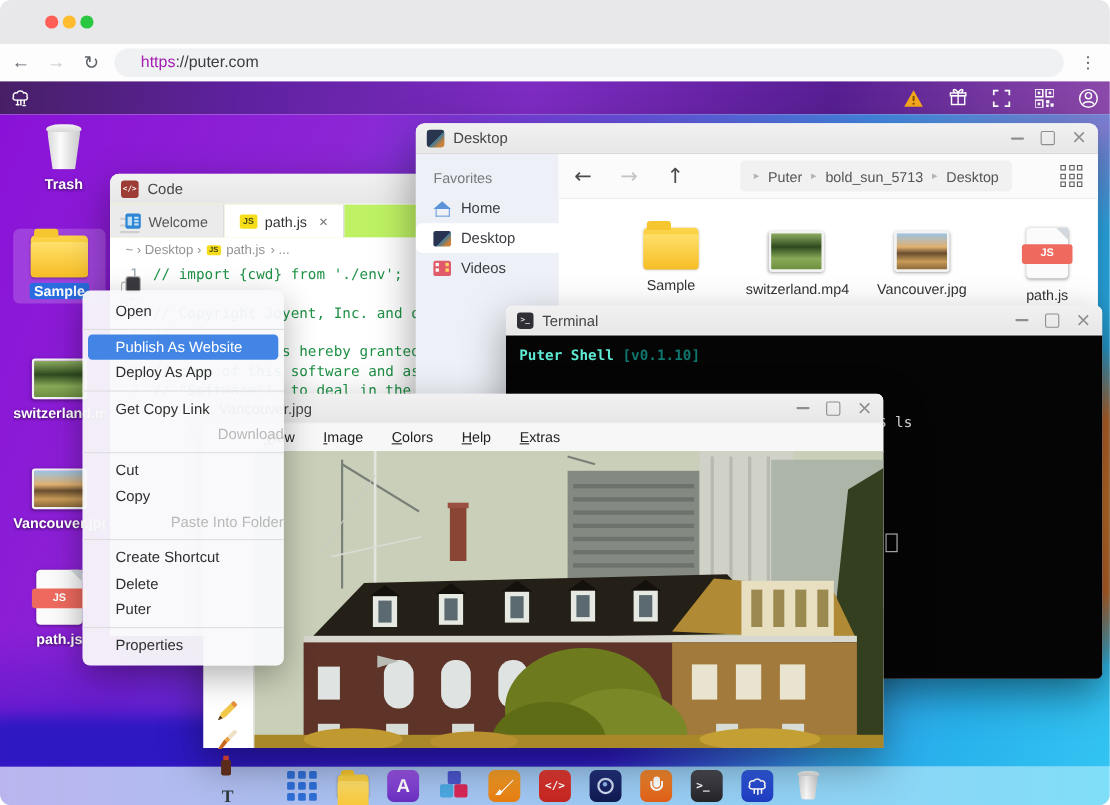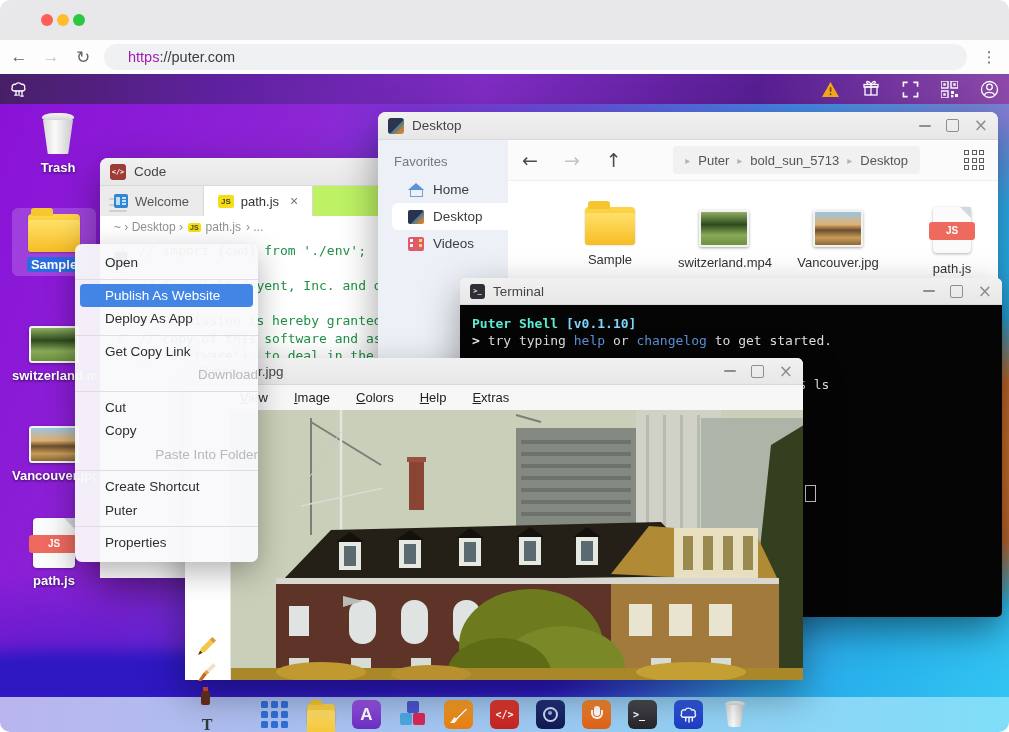--- a/index.html
+++ b/index.html
@@ -87,21 +87,21 @@
   .codearea{flex:1;font:13px/17.5px "DejaVu Sans Mono",monospace;padding-top:4px;}
   .cl{display:flex;}
   .cl .num{width:26px;text-align:right;color:#9aa4ac;flex:0 0 auto;margin-right:13px;}
   .cl .txt{color:#1f9146;white-space:pre;}
   
   .fmwin{left:378px;top:112px;width:620px;height:480px;z-index:20;}
   .fm-ico{background:linear-gradient(135deg,#2a3550 55%,#3d7a96 55%,#c9803a 80%);}
   .fmbody{position:absolute;left:0;top:28px;right:0;bottom:0;display:flex;border-radius:0 0 8px 8px;overflow:hidden;}
   .fmside{width:152px;background:#edf1f7;padding-top:8px;box-sizing:border-box;}
   .fmhead{font-size:13px;color:#76797e;margin:6px 0 7px 16px;}
-  .fsitem{height:27px;display:flex;align-items:center;gap:9px;padding-left:16px;font-size:13.5px;color:#3a3d42;margin-left:14px;}
+  .fsitem{height:27px;display:flex;align-items:center;gap:9px;padding-left:16px;font-size:13.5px;color:#3a3d42;}
   .fsitem.active{background:#fff;border-radius:6px 0 0 6px;}
   .si{width:16px;height:14px;border-radius:2px;flex:0 0 auto;position:relative;}
   .si.home{background:none;} 
   .si.home:before{content:"";position:absolute;left:2px;top:6px;width:11px;height:7px;background:#eef1f6;border:1.5px solid #6f9fdc;border-top:none;}
   .si.home:after{content:"";position:absolute;left:0;top:0;width:0;height:0;border-left:8px solid transparent;border-right:8px solid transparent;border-bottom:7px solid #5a93d8;}
   .si.doc{background:#fdfdfd;border:1px solid #c9d2de;width:12px;height:14px;margin-left:2px;}
   .si.doc:before{content:"";position:absolute;left:2px;top:3px;width:8px;height:1.5px;background:#e88a6a;box-shadow:0 3px 0 #8ab4e8,0 6px 0 #8ab4e8;}
   .si.pic{background:linear-gradient(180deg,#7ec0f0 55%,#7fae4a 55%);}
   .si.pic:before{content:"";position:absolute;right:3px;top:2px;width:4px;height:4px;border-radius:50%;background:#ffd95e;}
   .si.desk{background:linear-gradient(135deg,#273350 55%,#3d7a96 55%,#c9803a 82%);}
@@ -118,21 +118,21 @@
   .gridico i{width:5px;height:5px;border:1.3px solid #5c5c5c;box-sizing:border-box;}
   .fmfiles{display:flex;gap:22px;padding:26px 0 0 56px;}
   .fitem{width:92px;text-align:center;}
   .fitem .flbl{margin-top:8px;font-size:13px;color:#333;white-space:nowrap;}
   
   .termwin{left:460px;top:278px;width:542px;height:339px;z-index:30;border-radius:6px;}
   .term-ico{background:#2f2f35;color:#e8e8e8;font:bold 7px "DejaVu Sans Mono",monospace;text-align:center;line-height:15px;width:15px;height:15px;border-radius:3px;}
   .termbody{position:absolute;left:0;top:27px;right:0;bottom:0;background:#050505;border-radius:0 0 5px 5px;
             font:13px/17px "DejaVu Sans Mono",monospace;padding:10px 12px;box-sizing:border-box;color:#dedede;}
   .termwin .tbar{height:27px;border-radius:6px 6px 0 0;}
-  .tl1{font-weight:bold;} .shellname{color:#5eead4;} .ver{color:#7dd3fc;}
+  .tl1{font-weight:bold;} .shellname{color:#5eead4;} .ver{color:#0f766e;}
   .cmd{color:#5b8fd6;} .promptch{color:#e8e8e8;font-weight:bold;}
   .histline{position:absolute;left:338px;top:71px;}
   .cursline{position:absolute;left:330px;top:180px;display:flex;align-items:center;gap:7px;}
   .curbox{display:inline-block;width:9px;height:15px;border:1px solid #cfcfcf;}
   
   .viewwin{left:185px;top:358px;width:618px;height:322px;z-index:40;border-radius:6px 6px 0 0;}
   .viewwin .tbar{height:27px;border-radius:6px 6px 0 0;position:relative;}
   .viewwin .wt{position:absolute;left:14px;}
   .menubar{height:25px;background:#f7f7f7;border-bottom:1px solid #e2e2e2;display:flex;align-items:center;gap:26px;
            padding-left:55px;font-size:13px;color:#222;}
@@ -141,21 +141,21 @@
   .viewbody{position:absolute;left:0;top:52px;right:0;bottom:0;display:flex;}
   .toolstrip{width:45px;background:#fff;border-right:1px solid #e4e4e4;position:relative;}
   .tool{position:absolute;left:13px;width:18px;height:18px;}
   .pencil{top:227px;background:linear-gradient(45deg,#5a3a1a 0 18%,#f2c84b 18% 75%,#e89040 75%);clip-path:polygon(0 100%,18% 60%,80% 0,100% 20%,40% 82%);}
   .brush{top:253px;background:linear-gradient(45deg,#c86820 0 40%,#e8a040 40% 55%,#f0e0c8 55%);clip-path:polygon(0 100%,30% 55%,85% 0,100% 15%,45% 70%,20% 100%);}
   .spray{top:281px;width:9px;left:16px;height:14px;background:#5a2a1a;border-radius:2px;position:absolute;}
   .spray:before{content:"";position:absolute;left:2px;top:-4px;width:5px;height:4px;background:#c0392b;}
   .ttool{top:306px;font:bold 16px "Liberation Serif",serif;color:#2d3a3a;text-align:center;line-height:18px;}
   .photo{flex:1;overflow:hidden;}
   
-  .ctxmenu{position:absolute;left:75px;top:244px;width:183px;z-index:50;background:rgba(249,249,251,.95);
+  .ctxmenu{position:absolute;left:75px;top:264px;width:183px;z-index:50;background:rgba(249,249,251,.95);
            border-radius:7px;box-shadow:0 10px 30px rgba(0,0,0,.3);padding:7px 0;font-size:13.5px;color:#2e2e2e;}
   .mitem{height:23.5px;line-height:23.5px;padding-left:30px;}
   .mitem.hl{background:#4285e4;color:#fff;border-radius:4px;margin:0 5px;padding-left:25px;}
   .mitem.dis{color:#b9b9b9;text-align:right;}
   .mdiv{height:1px;background:#dedee0;margin:4px 0;}
   
   .dk{width:29px;height:29px;border-radius:6px;position:relative;flex:0 0 auto;}
   .dk.launcher{background:none;display:grid;grid-template-columns:repeat(3,7px);grid-gap:3px;align-content:center;justify-content:center;}
   .dk.launcher i{width:7px;height:7px;background:#2f6fd8;border-radius:1.5px;}
   .dk.dfolder{background:none;}
@@ -436,21 +436,20 @@
       <div class="term-ico"><span>&gt;_</span></div>
       <span class="wt">Terminal</span>
       <div class="wctrls">
         <span class="wmin"></span>
         <span class="wmax"></span>
         <span class="wclose">×</span>
       </div>
     </div>
     <div class="termbody">
       <div class="tl1"><span class="shellname">Puter Shell</span><span class="ver"> [v0.1.10]</span></div>
-      <div><span class="promptch">&gt;</span><span> try typing </span><span class="cmd">help</span><span> or </span><span class="cmd">changelog</span><span> to get started.</span></div>
       <div class="histline">$ ls</div>
       <div class="cursline">
         <span class="promptch">&gt;</span>
         <span class="curbox"></span>
       </div>
     </div>
   </div>
 
   <div class="win viewwin">
     <div class="tbar">
@@ -586,20 +585,21 @@
     <div class="mitem">Deploy As App</div>
     <div class="mdiv"></div>
     <div class="mitem">Get Copy Link</div>
     <div class="mitem dis">Download</div>
     <div class="mdiv"></div>
     <div class="mitem">Cut</div>
     <div class="mitem">Copy</div>
     <div class="mitem dis">Paste Into Folder</div>
     <div class="mdiv"></div>
     <div class="mitem">Create Shortcut</div>
+    <div class="mitem">Delete</div>
     <div class="mitem">Puter</div>
     <div class="mdiv"></div>
     <div class="mitem">Properties</div>
   </div>
 
   <div class="dockbar">
     <div class="dk launcher">
         <i></i>
         <i></i>
         <i></i>

